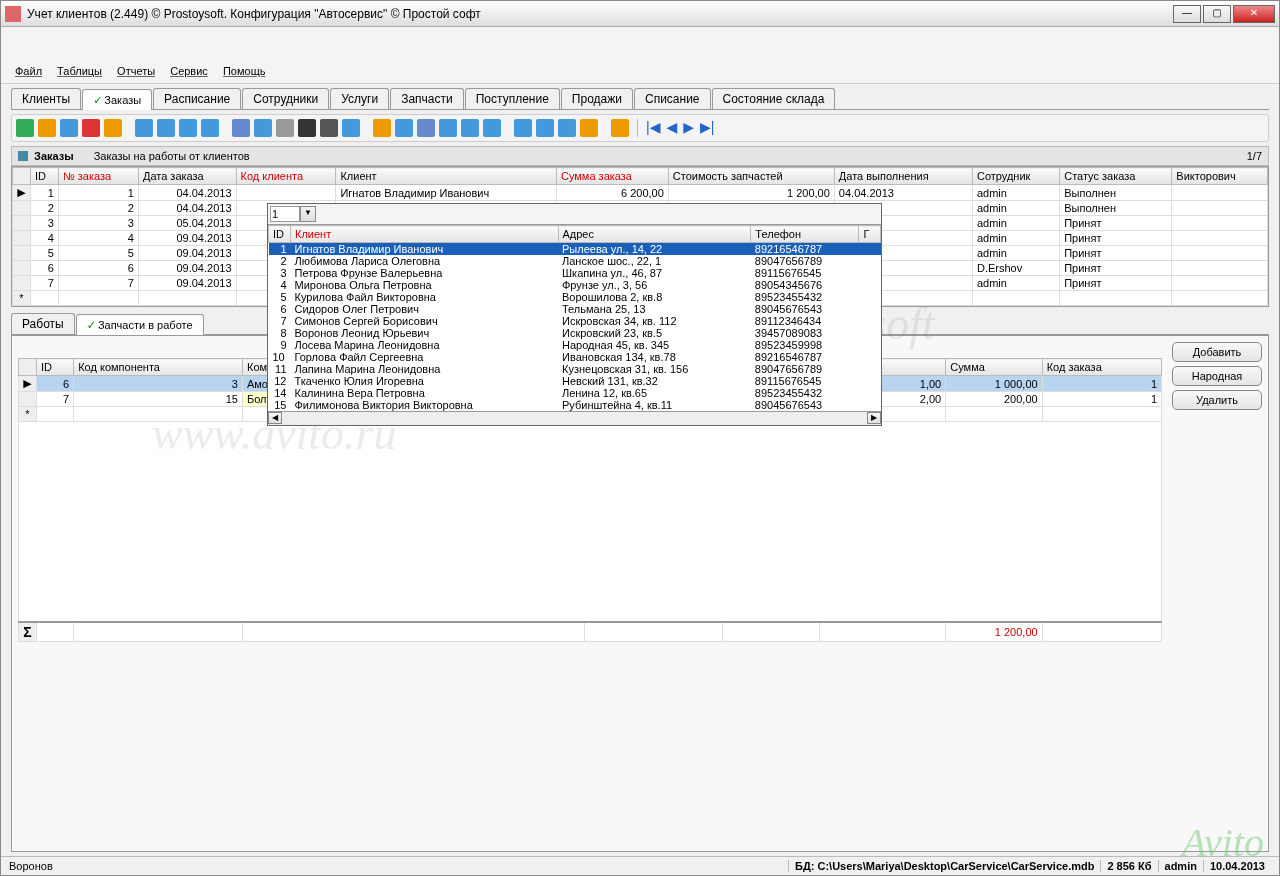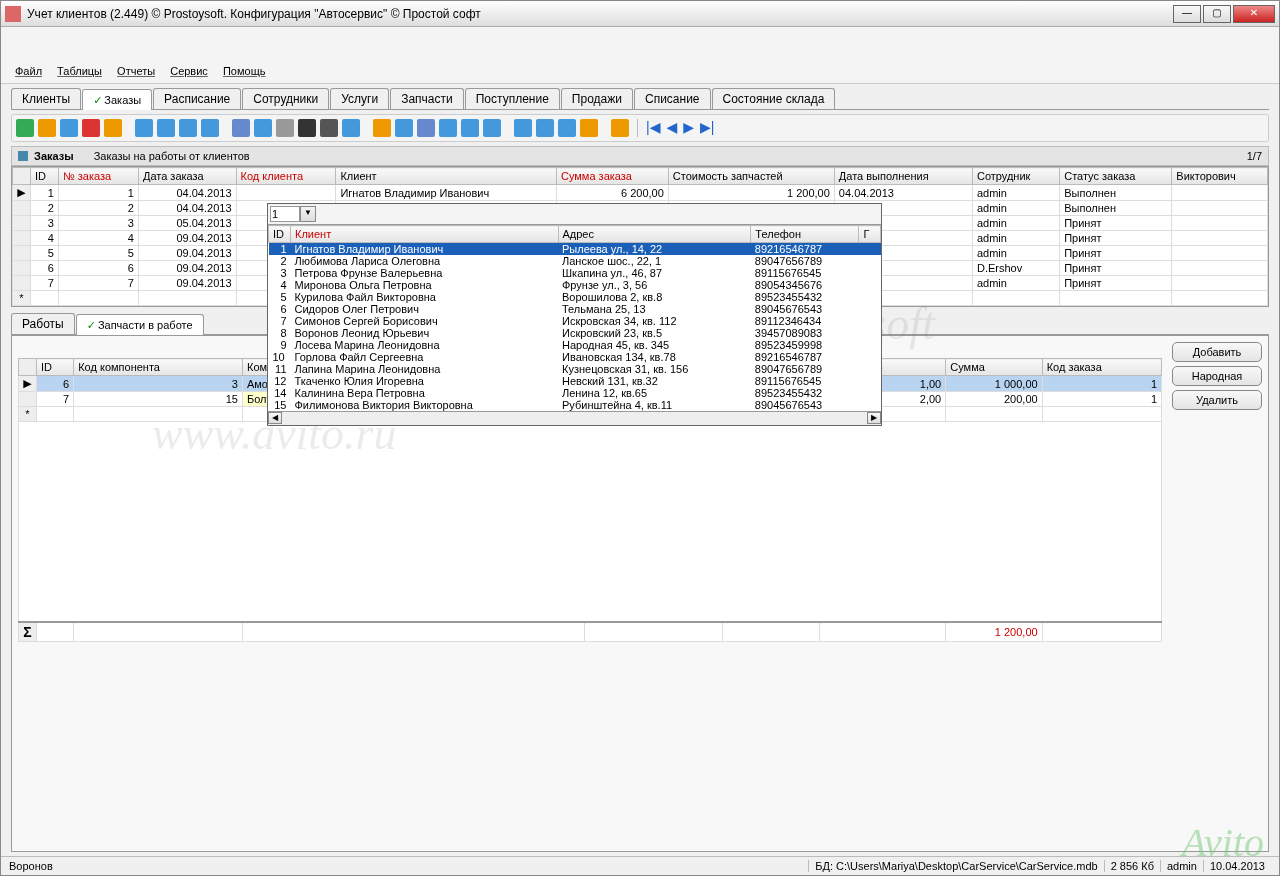--- a/index.html
+++ b/index.html
@@ -52,21 +52,21 @@
 .parts-grid td { border: 1px solid #ddd; padding: 1px 4px; }
 .parts-grid td.num { text-align: right; }
 .parts-grid tr.sel td { background: #b8d4f0; }
 .parts-grid td.yellow { background: #ffffcc; }
 .total-row td { border-top: 2px solid #999; }
 .action-buttons { display: flex; flex-direction: column; gap: 4px; margin-left: 10px; }
 .action-btn { width: 90px; padding: 3px; border: 1px solid #888; background: linear-gradient(#f8f8f8,#e4e4e4); text-align: center; border-radius: 5px; }
 .sub-flex { display: flex; align-items: flex-start; }
 .sub-left { flex: 1; display: flex; flex-direction: column; }
 .statusbar { background: #f0f0f0; border-top: 1px solid #bbb; padding: 3px 8px; display: flex; font-size: 11px; }
-.statusbar .cell { border-left: 1px solid #bbb; padding: 0 6px; }
+.statusbar .cell { border-left: 1px solid #bbb; padding: 0 6px; font-weight: bold; }
 .statusbar .first { flex: 1; }
 .watermark { position: absolute; font-size: 46px; color: rgba(120,120,120,0.15); font-style: italic; font-family: Georgia, serif; pointer-events: none; z-index: 5; }
 .avito-wm { position: absolute; bottom: 10px; right: 16px; font-size: 40px; font-family: Georgia, serif; color: rgba(120,200,120,0.5); font-style: italic; pointer-events: none; }
 .sigma { font-size: 14px; font-weight: bold; padding: 2px 4px; }
 .spacer-row td { height: 200px; }
 </style>
 </head>
 <body>
 
 <div class="window">

